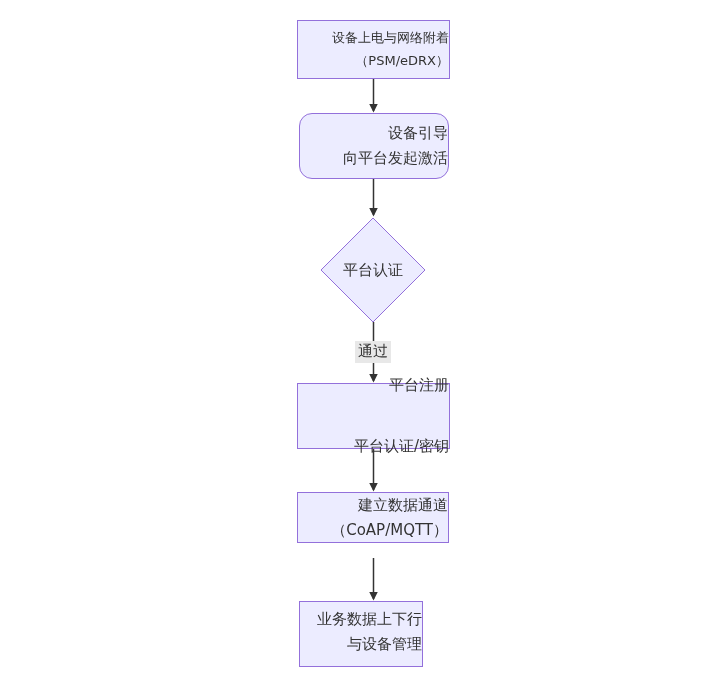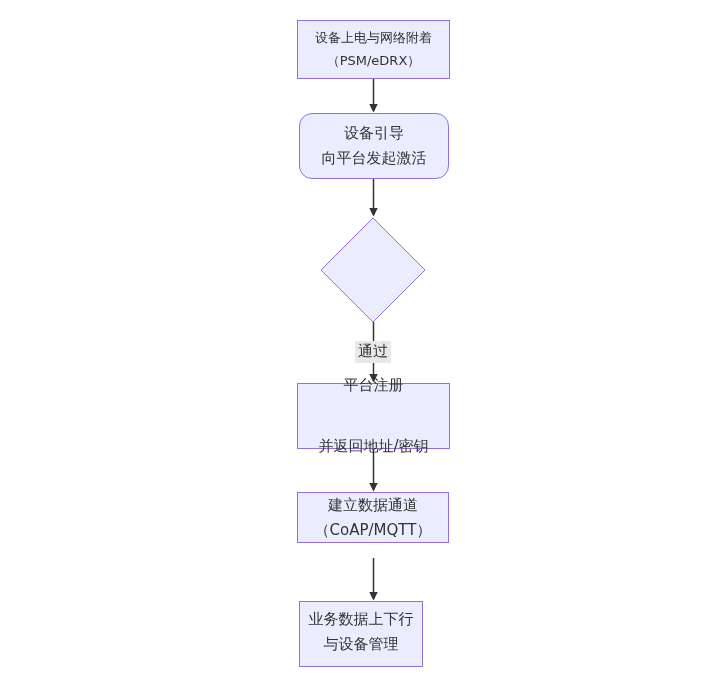--- a/index.html
+++ b/index.html
@@ -21,21 +21,21 @@
     width: 726px; height: 700px;
   }
   .flow-node {
     position: absolute;
     box-sizing: border-box;
     background: #ECECFF;
     border: 1px solid #9370DB;
     color: #333333;
     display: flex;
     flex-direction: column;
-    align-items: center;
+    align-items: flex-end;
     justify-content: center;
     text-align: center;
     font-size: 15px;
     line-height: 1.65;
   }
   .flow-node.small-text { font-size: 13px; line-height: 1.7; }
   #node-power-attach   { left: 297px; top:  20px; width: 153px; height: 59px; }
   #node-bootstrap      { left: 299px; top: 113px; width: 150px; height: 66px; border-radius: 13px; }
   #node-register       { left: 297px; top: 383px; width: 153px; height: 66px; gap: 36px; }
   #node-data-channel   { left: 297px; top: 492px; width: 152px; height: 51px; }
@@ -86,26 +86,29 @@
   <div class="flow-node small-text" id="node-power-attach">
     <span>设备上电与网络附着</span>
     <span>（PSM/eDRX）</span>
   </div>
 
   <div class="flow-node" id="node-bootstrap">
     <span>设备引导</span>
     <span>向平台发起激活</span>
   </div>
 
+  <div class="diamond-label">
+    <span>平台认证</span>
+  </div>
 
   <div class="edge-label">通过</div>
 
   <div class="flow-node" id="node-register">
     <span>平台注册</span>
-    <span>并返回地址/密钥</span>
+    <span>平台认证/密钥</span>
   </div>
 
   <div class="flow-node" id="node-data-channel">
     <span>建立数据通道</span>
     <span>（CoAP/MQTT）</span>
   </div>
 
   <div class="flow-node" id="node-business-data">
     <span>业务数据上下行</span>
     <span>与设备管理</span>

